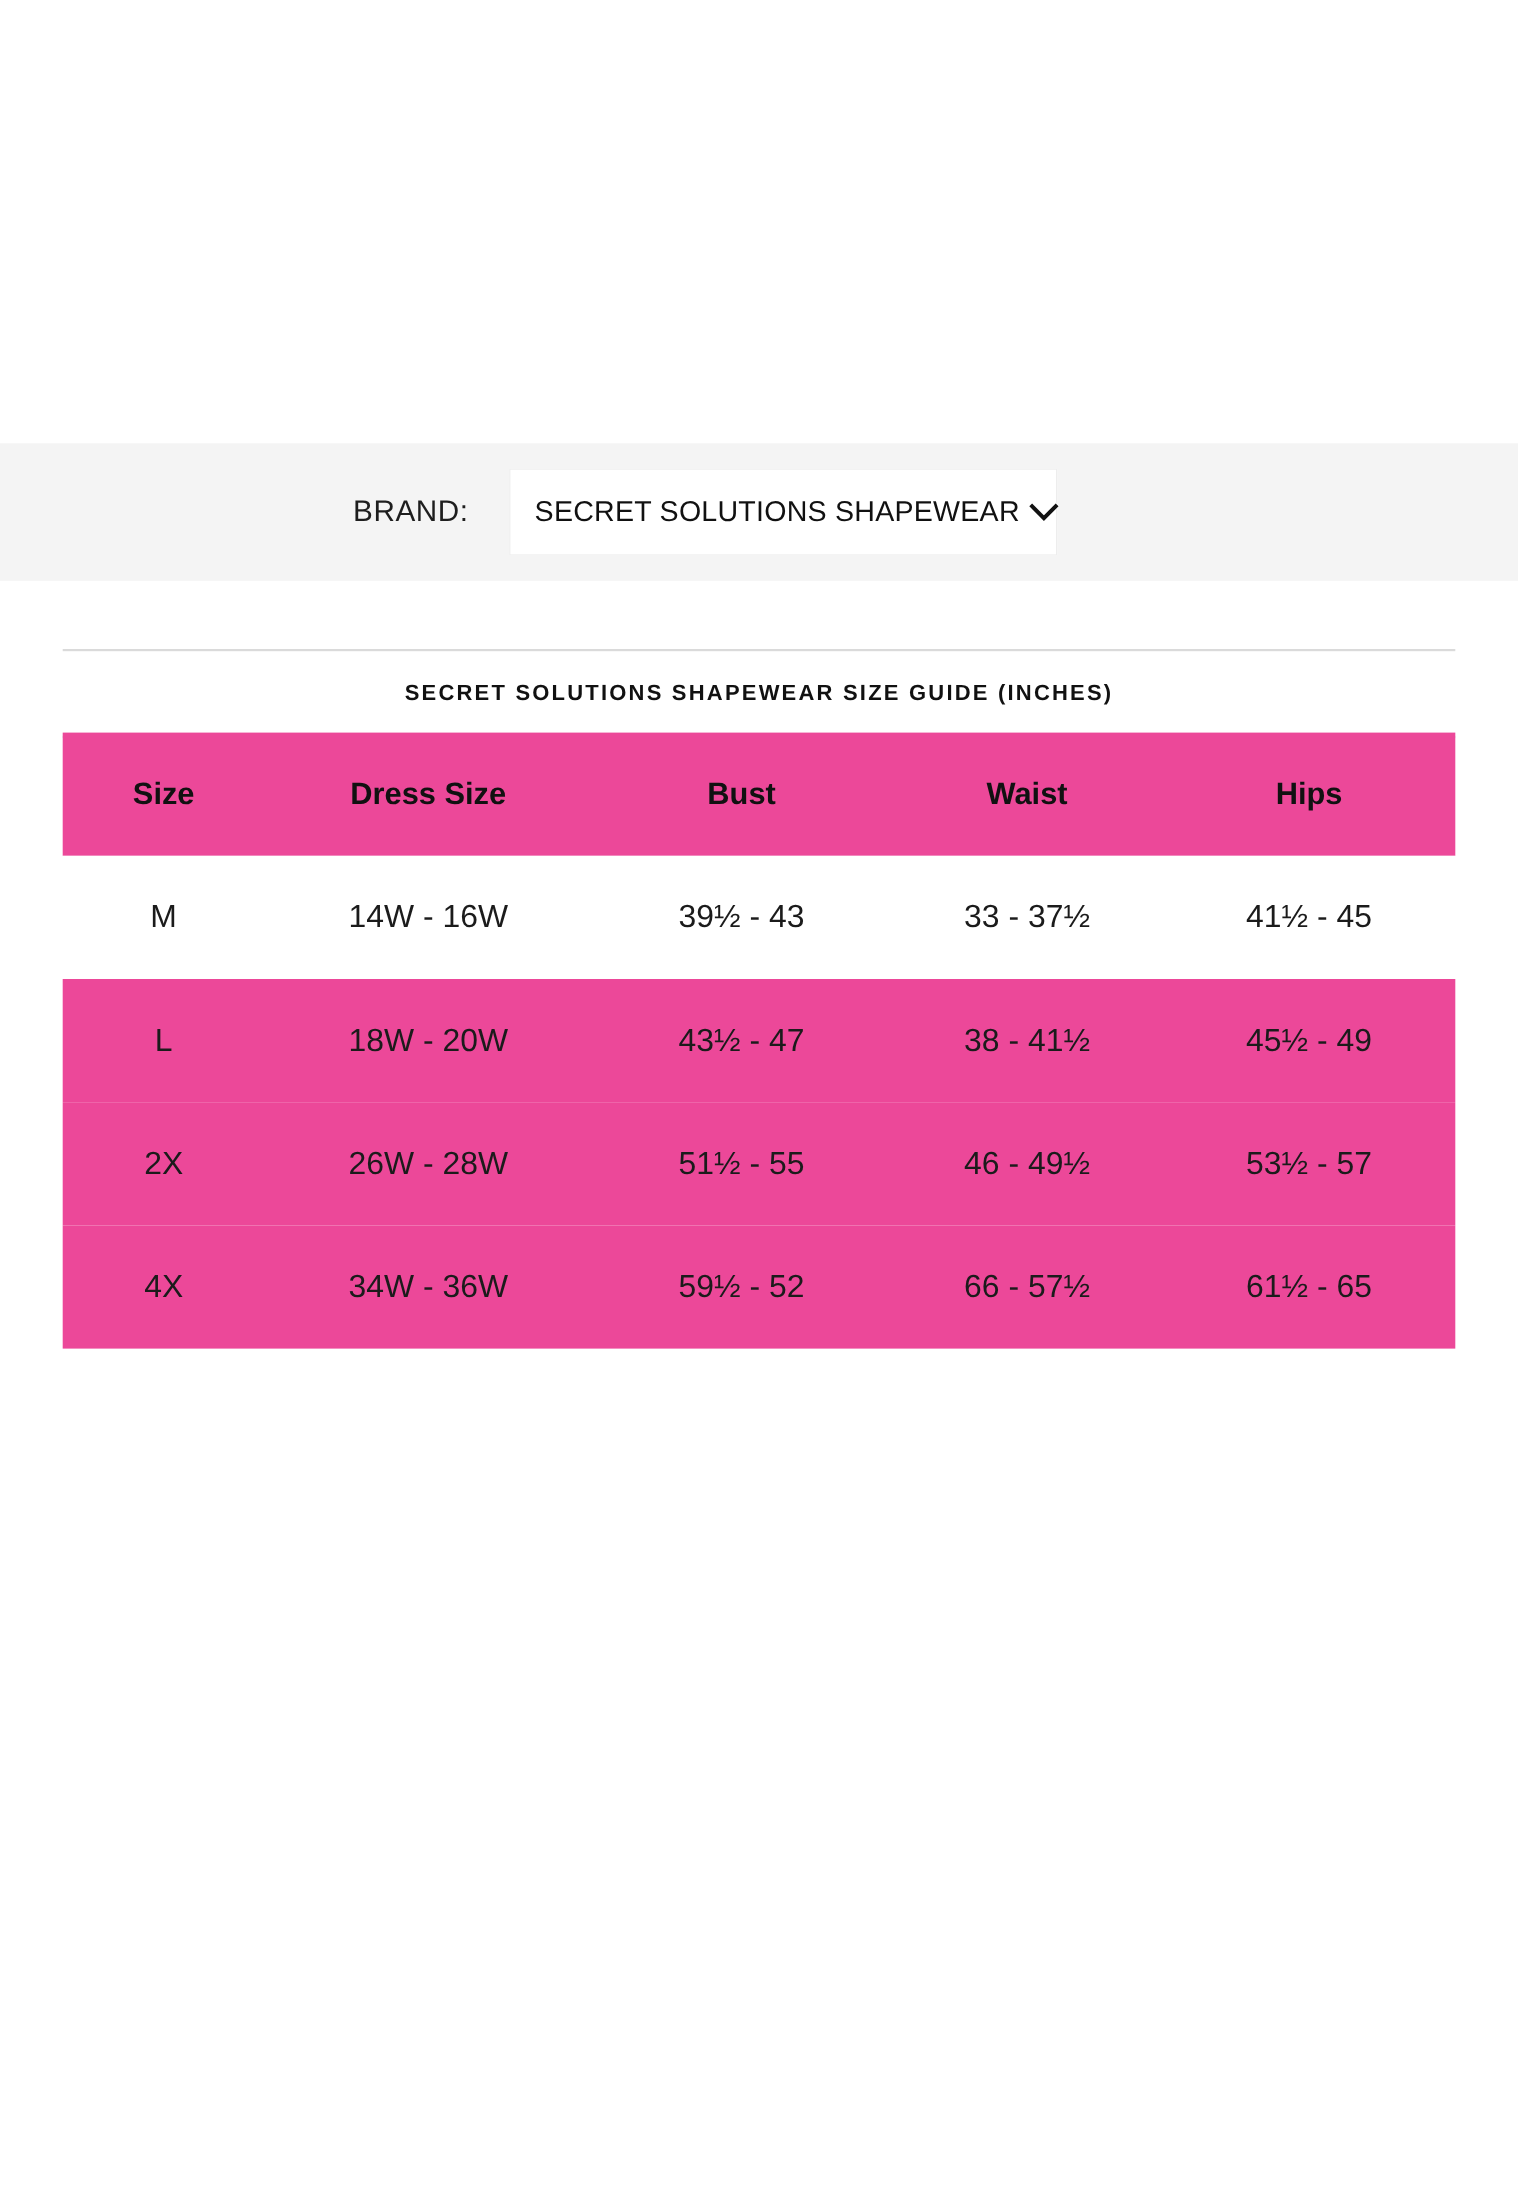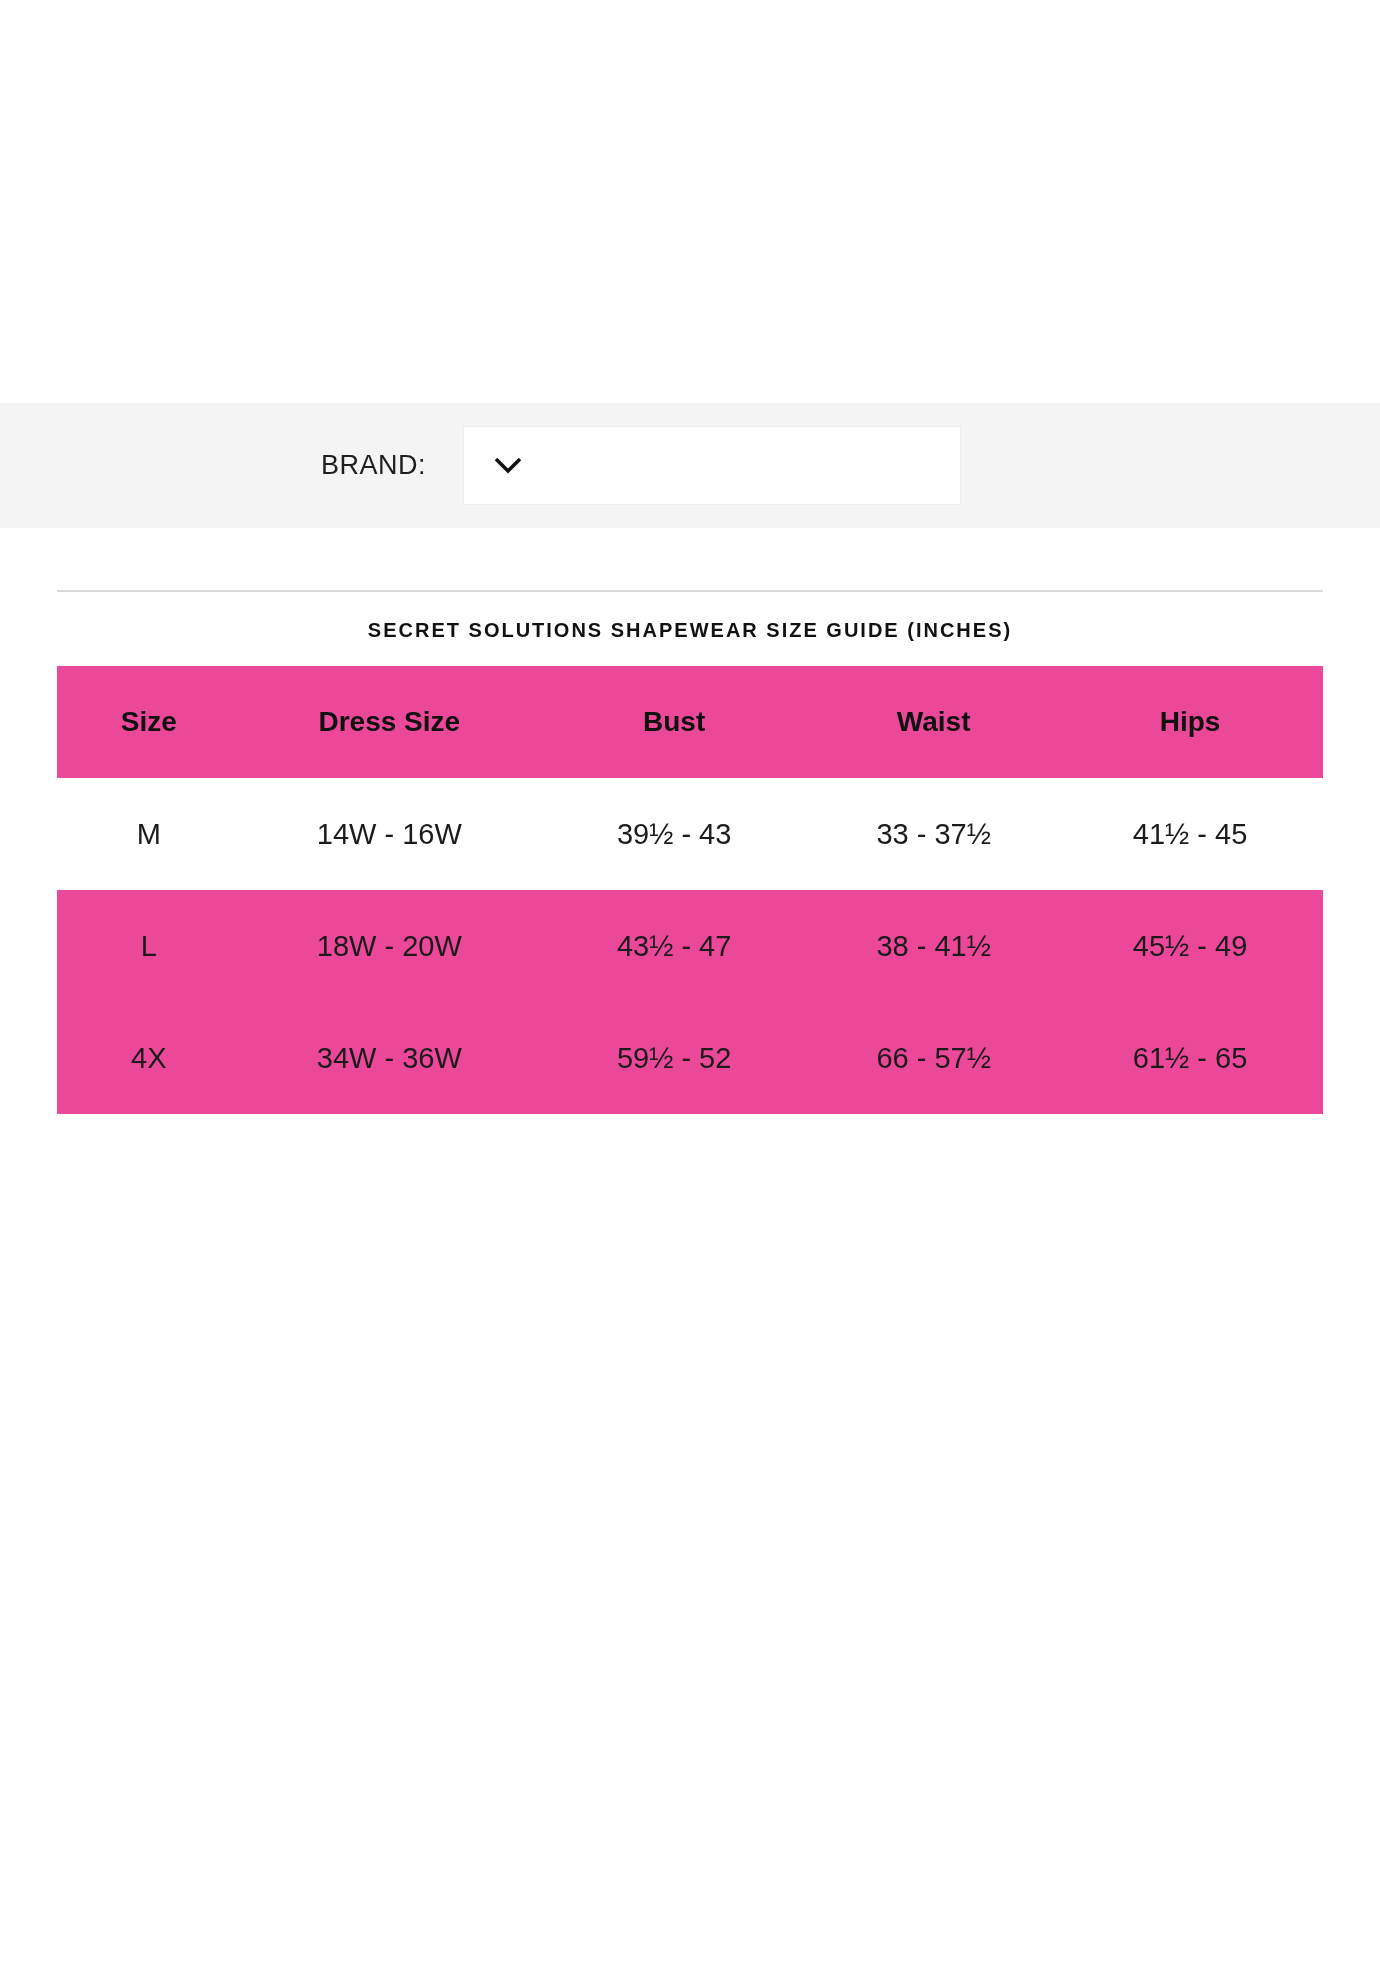--- a/index.html
+++ b/index.html
@@ -113,20 +113,21 @@
 </style>
 </head>
 <body>
 
 <div class="page">
 
   <div class="brand-band">
     <div class="brand-band-inner">
       <span class="brand-label">BRAND:</span>
       <div class="brand-dropdown">
+        <span class="brand-dropdown-value">SECRET SOLUTIONS SHAPEWEAR</span>
         <svg class="chevron-down-icon" width="28" height="17" viewBox="0 0 28 17">
           <polyline points="2,2 14,14 26,2" fill="none" stroke="#121212" stroke-width="3.6"></polyline>
         </svg>
       </div>
     </div>
   </div>
 
   <div class="title-block">
     <div class="size-guide-title">SECRET SOLUTIONS SHAPEWEAR SIZE GUIDE (INCHES)</div>
   </div>
@@ -151,20 +152,27 @@
 
     <div class="size-row striped">
       <div class="size-cell">L</div>
       <div class="size-cell">18W - 20W</div>
       <div class="size-cell">43½ - 47</div>
       <div class="size-cell">38 - 41½</div>
       <div class="size-cell">45½ - 49</div>
     </div>
 
 
+    <div class="size-row striped">
+      <div class="size-cell">2X</div>
+      <div class="size-cell">26W - 28W</div>
+      <div class="size-cell">51½ - 55</div>
+      <div class="size-cell">46 - 49½</div>
+      <div class="size-cell">53½ - 57</div>
+    </div>
 
 
     <div class="size-row striped">
       <div class="size-cell">4X</div>
       <div class="size-cell">34W - 36W</div>
       <div class="size-cell">59½ - 52</div>
       <div class="size-cell">66 - 57½</div>
       <div class="size-cell">61½ - 65</div>
     </div>
 

